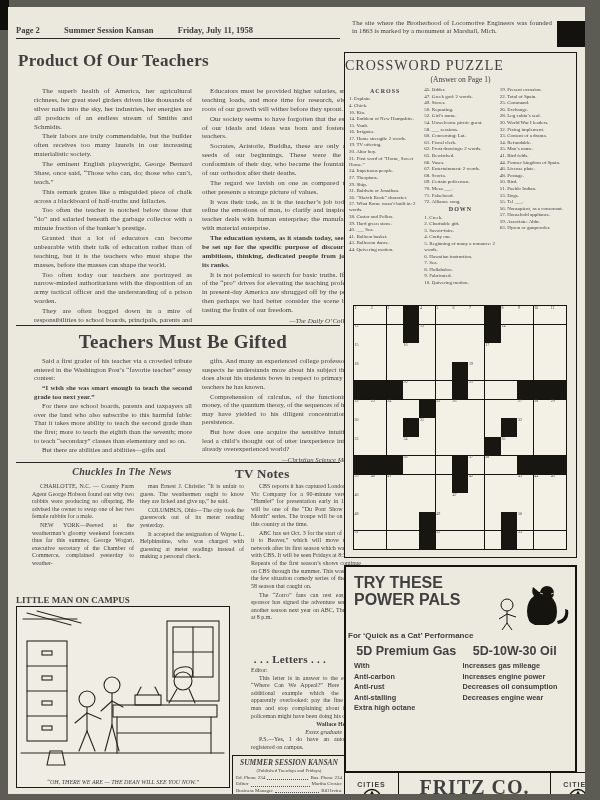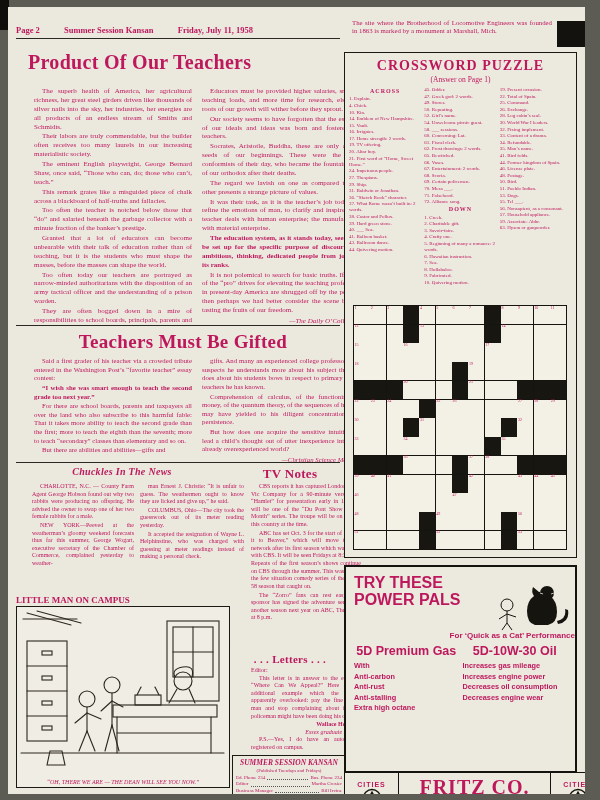--- a/index.html
+++ b/index.html
@@ -1,48 +1,48 @@
 <!DOCTYPE html>
 <html><head>
 <meta charset="utf-8">
 <style>
   * { margin:0; padding:0; box-sizing:border-box; }
   html,body { width:600px; height:800px; }
   body { font-family:"Liberation Serif", serif; background:#57564f; }
   .screen { position:relative; width:600px; height:800px; background:#5c5b54; overflow:hidden; }
-  .paper  { position:absolute; left:8px; top:7px; width:577px; height:787px; background:#ebe8de; color:#be185d; overflow:hidden; }
+  .paper  { position:absolute; left:8px; top:7px; width:577px; height:787px; background:#ebe8de; color:#404040; overflow:hidden; }
   .corner-tl { position:absolute; left:0; top:0; width:9px; height:30px; background:#0f0e0b; }
   .ink-patch { position:absolute; left:549px; top:14px; width:28px; height:26px; background:#14120e; }
 
   
   .mast-row { position:absolute; left:8px; top:18px; width:330px; font-size:8.5px; font-weight:bold; }
   .mast-row span { margin-right:22px; }
   .rule { position:absolute; background:#2a2822; height:1px; }
   .filler-note { position:absolute; left:344px; top:12px; width:200px; font-size:6.8px; line-height:1.25; text-align:justify; }
 
   
   .headline { position:absolute; font-weight:bold; letter-spacing:.3px; }
   .col { position:absolute; font-size:7px; line-height:1.27; text-align:justify; overflow:hidden;margin-left:16px; }
   .col .para, .para { text-indent:8px; margin-bottom:1px; }
   .bold-para { font-weight:bold; }
   .credit { text-align:right; font-style:italic; margin-top:2px; }
 
-  .lead-title { left:20px; top:44px; width:330px; font-size:20px; }
+  .lead-title { left:10px; top:44px; width:330px; font-size:17px; }
   .lead-c1 { left:10px;  top:80px; width:158px; height:238px; }
   .lead-c2 { left:178px; top:80px; width:158px; height:238px; }
 
   .gift-title { left:10px; top:324px; width:330px; font-size:19px; text-align:center; }
   .gift-c1 { left:10px;  top:350px; width:158px; height:112px; font-size:6.8px; }
   .gift-c2 { left:178px; top:350px; width:158px; height:112px; font-size:6.8px; }
 
   .chk-title { left:8px; top:459px; width:212px; font-size:10px; font-style:italic; text-align:center; }
   .chk-c1 { left:8px;   top:476px; width:102px; height:118px; font-size:6px; }
   .chk-c2 { left:116px; top:476px; width:104px; height:118px; font-size:6px; }
 
-  .tv-title { left:227px; top:459px; width:110px; font-size:13px; text-align:center; }
+  .tv-title { left:227px; top:459px; width:110px; font-size:13px; text-align:left; }
   .tv-col { left:227px; top:476px; width:110px; height:168px; font-size:6px; }
 
   
   .comic-head { position:absolute; left:8px; top:588px; width:214px; font-size:9px; font-weight:bold; }
   .comic-by { float:right; font-weight:normal; font-style:italic; font-size:13px;margin-top:40px; }
   .comic-box { position:absolute; left:8px; top:599px; width:214px; height:182px; border:1.5px solid #1b1914; background:#f0ede4; }
   .comic-box svg { display:block; }
   .comic-caption { position:absolute; left:2px; right:2px; bottom:2px; font-size:6px; text-align:center; font-style:italic; }
 
   
@@ -53,38 +53,38 @@
 
   
   .staff-box { position:absolute; left:224px; top:748px; width:114px; height:40px; border:1px solid #1b1914; padding:2px 3px; font-size:5px; line-height:1.3; }
   .staff-title { font-size:7.5px; font-weight:bold; font-style:italic; text-align:center; }
   .staff-sub { font-size:4.8px; text-align:center; margin-bottom:1px; }
   .staff-row { display:flex; }
   .staff-row .lead-dots { flex:1; border-bottom:1px dotted #555; margin:0 2px 1px; }
 
   
   .xw-box { position:absolute; left:336px; top:45px; width:233px; height:506px; border:1.5px solid #1b1914; background:#ece9df; }
-  .xw-title { position:absolute; top:5px; left:0; right:0; text-align:center; font-size:14px; font-weight:bold; letter-spacing:1px; }
+  .xw-title { position:absolute; top:5px; left:0; right:0; text-align:left; font-size:14px; font-weight:normal; letter-spacing:1px; }
   .xw-sub { position:absolute; top:22px; left:0; right:0; text-align:center; font-size:7.5px; }
   .xw-clues { position:absolute; top:34px; left:4px; right:4px; height:214px; display:flex; gap:3px; overflow:hidden; }
   .xw-cluecol { flex:1; font-size:5px; line-height:1.22; font-family:"Liberation Serif",serif; }
   .xw-label { font-weight:bold; text-align:center; font-size:6px; margin:1px 0; letter-spacing:1px; }
   .clue { margin-bottom:.5px; }
   .xw-grid { position:absolute; left:8px; right:9px; top:252px; bottom:7px; display:grid;
              grid-template-columns:repeat(13,1fr); grid-template-rows:repeat(13,1fr);
              border:1px solid #16140f; background:#16140f; gap:0.5px; }
   .xw-cell { background:#f3f0e6; position:relative; }
   .xw-cell.black { background:#181611; }
   .xw-num { position:absolute; top:-0.5px; left:0.5px; font-size:4px; line-height:1; }
 
   
   .ad-box { position:absolute; left:336px; top:558px; width:233px; height:208px; border:2px solid #15130e; background:#ece9df; font-family:"Liberation Sans",sans-serif; }
   .ad-title { position:absolute; left:8px; top:8px; width:130px; font-size:16px; font-weight:bold; line-height:1.05; }
   .ad-art { position:absolute; right:6px; top:4px; }
-  .ad-tagline { position:absolute; left:2px; right:0; top:64px; text-align:right; font-size:8px; font-weight:bold; }
+  .ad-tagline { position:absolute; left:2px; right:0; top:64px; text-align:left; font-size:8px; font-weight:bold; }
   .ad-cols { position:absolute; left:8px; right:8px; top:78px; bottom:4px; display:flex; gap:4px; }
   .ad-col { flex:1; }
   .ad-h { font-size:12.5px; font-weight:bold; text-align:center; line-height:1.05; margin-bottom:3px; }
   .ad-item { font-size:7.3px; font-weight:bold; line-height:1.45; }
 
   
   .fritz-box { position:absolute; left:336px; top:733px; width:261px; height:52px; border:1.5px solid #15130e; display:flex; background:#ece9df;margin-top:32px; }
   .cs-logo { width:54px; border-right:1px solid #15130e; display:flex; flex-direction:column; align-items:center; justify-content:center; font-family:"Liberation Sans",sans-serif; font-weight:bold; font-size:7px; letter-spacing:1px; }
   .cs-logo.right { border-right:none; border-left:1px solid #15130e; }
   .fritz-mid { flex:1; text-align:center; padding-top:3px; }
@@ -109,21 +109,21 @@
     <div class="rule" style="left:8px; top:31px; width:324px;"></div>
     <div class="filler-note">The site where the Brotherhood of Locomotive Engineers was founded in 1863 is marked by a monument at Marshall, Mich.</div>
 
     <div class="headline lead-title">Product Of Our Teachers</div>
     <div class="col lead-c1">
         <div class="para">The superb health of America, her agricultural richness, her great steel girders driven like thousands of silver nails into the sky, her industries, her energies are all products of an endless stream of Smiths and Schmidts.</div>
         <div class="para">Their labors are truly commendable, but the builder often receives too many laurels in our increasing materialistic society.</div>
         <div class="para">The eminent English playwright, George Bernard Shaw, once said, “Those who can, do; those who can’t, teach.”</div>
         <div class="para">This remark grates like a misguided piece of chalk across a blackboard of half-truths and fallacies.</div>
         <div class="para">Too often the teacher is notched below those that “do” and salaried beneath the garbage collector with a minute fraction of the banker’s prestige.</div>
-        <div class="para">Granted that a lot of educators can become unbearable with their talk of education rather than of teaching, but it is the students who must shape the masses, before the masses can shape the world.</div>
+        <div class="para">Granted that a lot of educators can become unbearable with their talk of education rather than of teaching, but it is the teachers who must shape the masses, before the masses can shape the world.</div>
         <div class="para">Too often today our teachers are portrayed as narrow-minded authoritarians with the disposition of an army tactical officer and the understanding of a prison warden.</div>
         <div class="para">They are often bogged down in a mire of responsibilities to school boards, principals, parents and loyalty oaths.</div>
       </div>
     <div class="col lead-c2">
       <div>
           <div class="para">Educators must be provided higher salaries, smaller teaching loads, and more time for research, else the roots of our growth will wither before they sprout.</div>
           <div class="para">Our society seems to have forgotten that the essence of our ideals and ideas was born and fostered by teachers.</div>
           <div class="para">Socrates, Aristotle, Buddha, these are only a few seeds of our beginnings. These were the non-conformists of their day, who became the fountainhead of our orthodox after their deaths.</div>
           <div class="para">The regard we lavish on one as compared to the other presents a strange picture of values.</div>
           <div class="para">It was their task, as it is the teacher’s job today, to refine the emotions of man, to clarify and inspire. The teacher deals with human enterprise; the manufacturer with material enterprise.</div>

